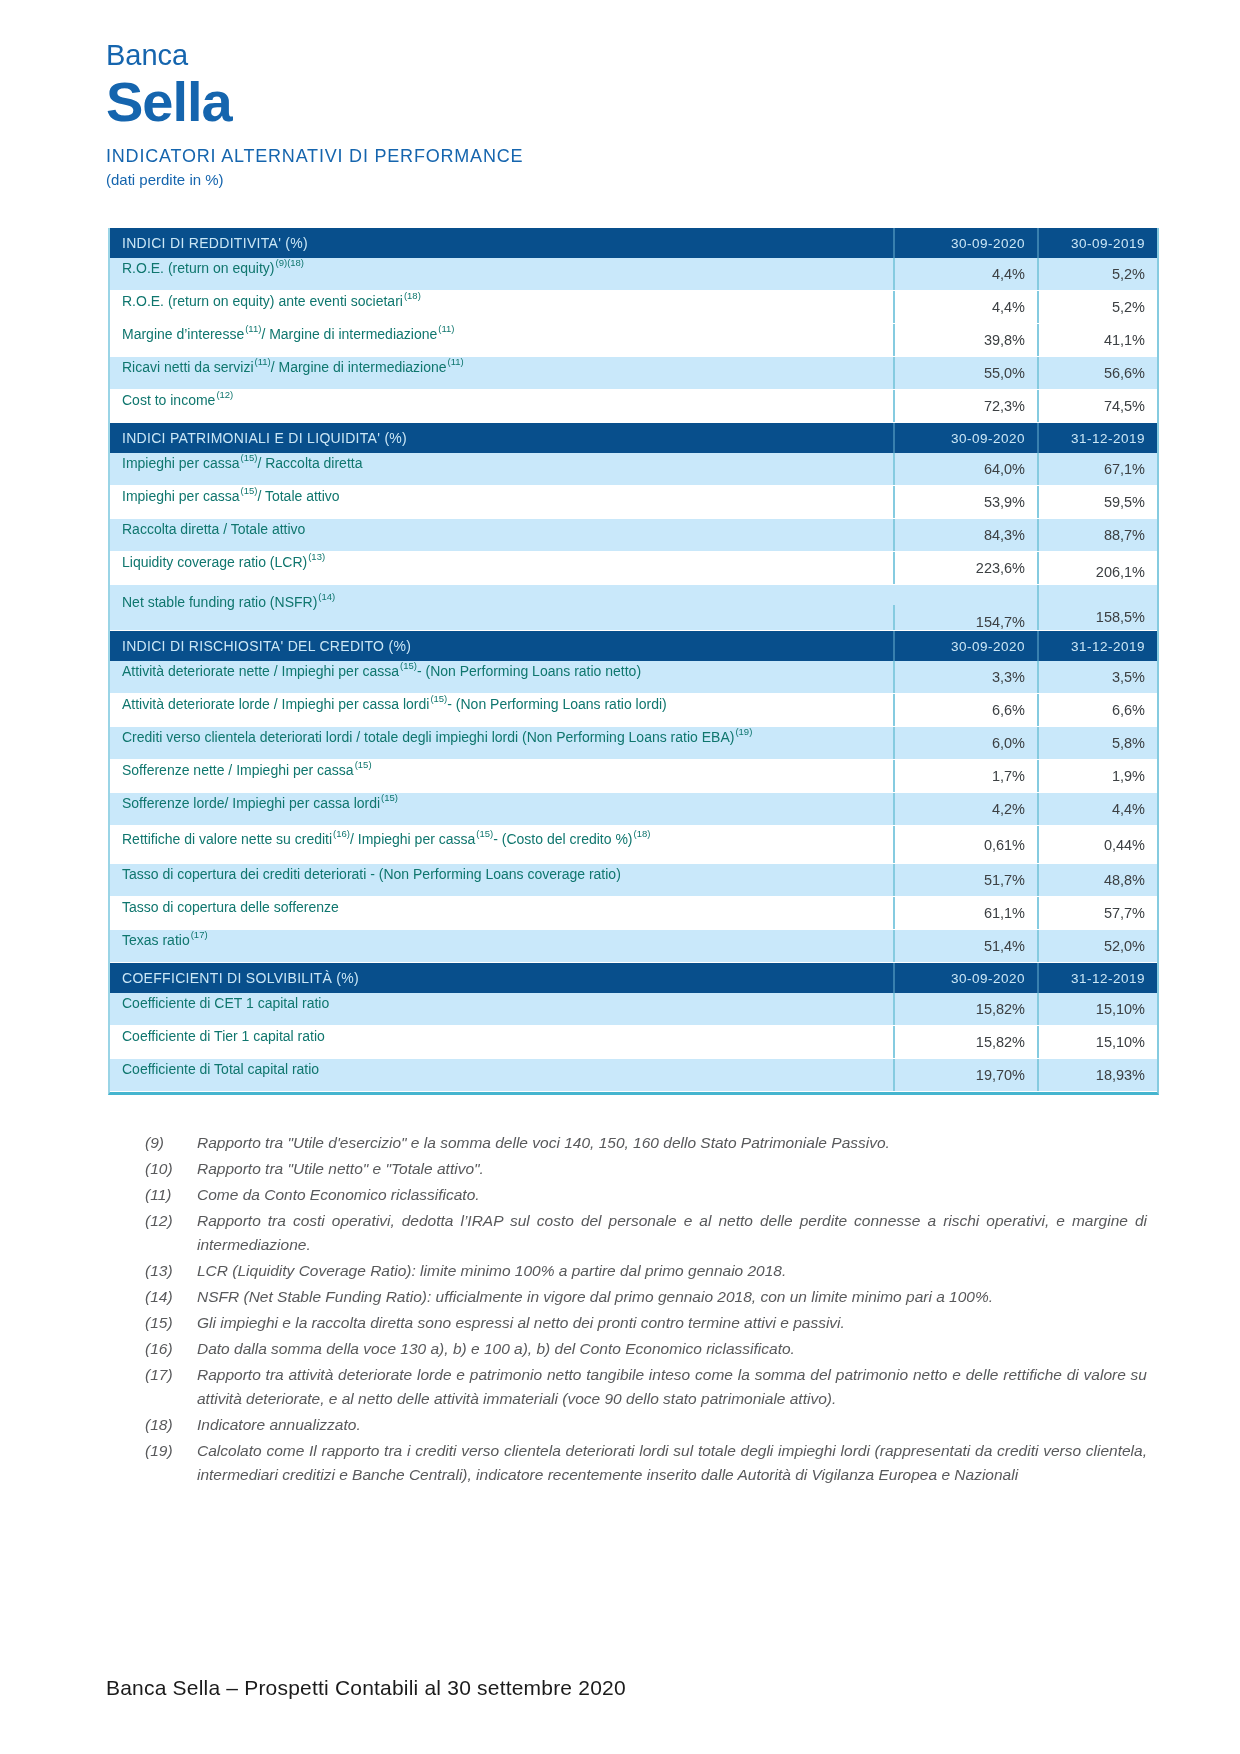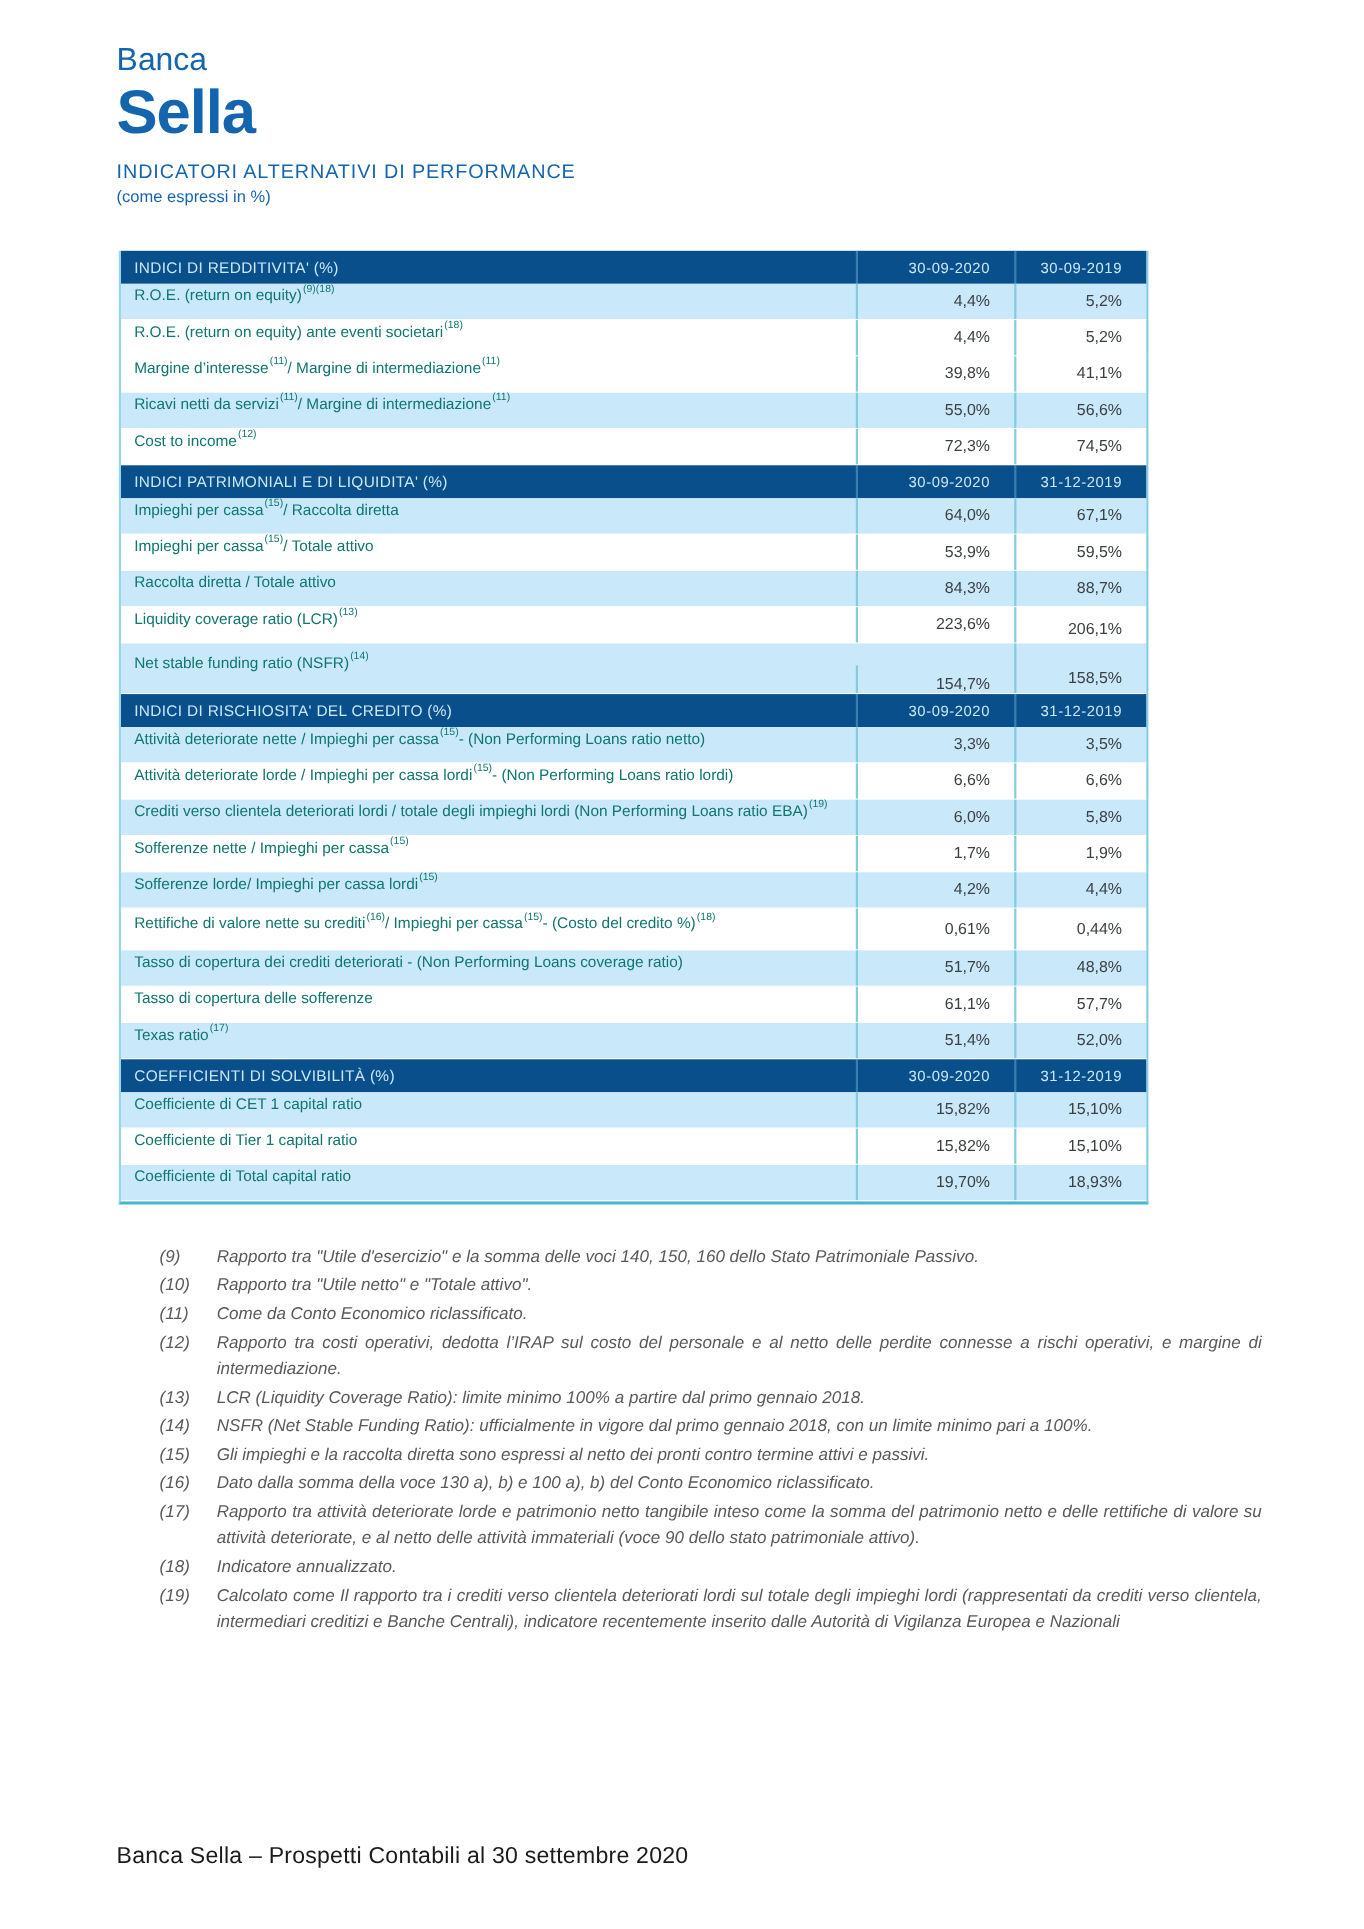--- a/index.html
+++ b/index.html
@@ -27,33 +27,33 @@
   .doc-subtitle {
     margin: 4px 0 0 106px;
     color: #1565ae;
     font-size: 15px;
     font-weight: 400;
   }
 
   
   .tbl {
     margin: 40px 0 0 108px;
-    width: 936px;
+    width: 1051px;
     border-left: 2px solid #9ad4e6;
     border-right: 2px solid #85cbe0;
     border-bottom: 3px solid #45b5cf;
   }
   .t-row {
     display: grid;
     grid-template-columns: 1fr 144px 120px;
     width: 100%;
   }
   .c { display: flex; align-items: center; }
   .lab { padding-left: 12px; padding-right: 8px; }
-  .v  { justify-content: flex-end; padding-right: 22px; text-align: center; }
+  .v  { justify-content: flex-end; padding-right: 12px; text-align: center; }
 
   .t-head {
     background: #084f8c;
     color: #cbe7f6;
     min-height: 30px;
   }
   .t-head .lab { font-size: 14px; letter-spacing: 0.3px; font-weight: 400; }
   .t-head .v   { font-size: 13.5px; letter-spacing: 0.5px; border-left: 2px solid rgba(133,203,224,0.4); }
 
   .t-data { min-height: 32px; border-bottom: 1px solid #ffffff; }
@@ -101,21 +101,21 @@
 <body>
 
 <div class="page">
 
   <div class="logo">
     <div class="logo-line1">Banca</div>
     <div class="logo-line2">Sella</div>
   </div>
 
   <div class="doc-title">INDICATORI ALTERNATIVI DI PERFORMANCE</div>
-  <div class="doc-subtitle">(come espressi in %)</div>
+  <div class="doc-subtitle">(dati perdite in %)</div>
 
   <div class="tbl">
       <div class="t-row t-head">
         <div class="c lab">INDICI DI REDDITIVITA' (%)</div>
         <div class="c v v1">30-09-2020</div>
         <div class="c v v2">30-09-2019</div>
       </div>
       <div class="t-row t-data lt row-s0-0">
         <div class="c lab">R.O.E. (return on equity) <sup>(9)(18)</sup></div>
         <div class="c v v1">4,4%</div>

